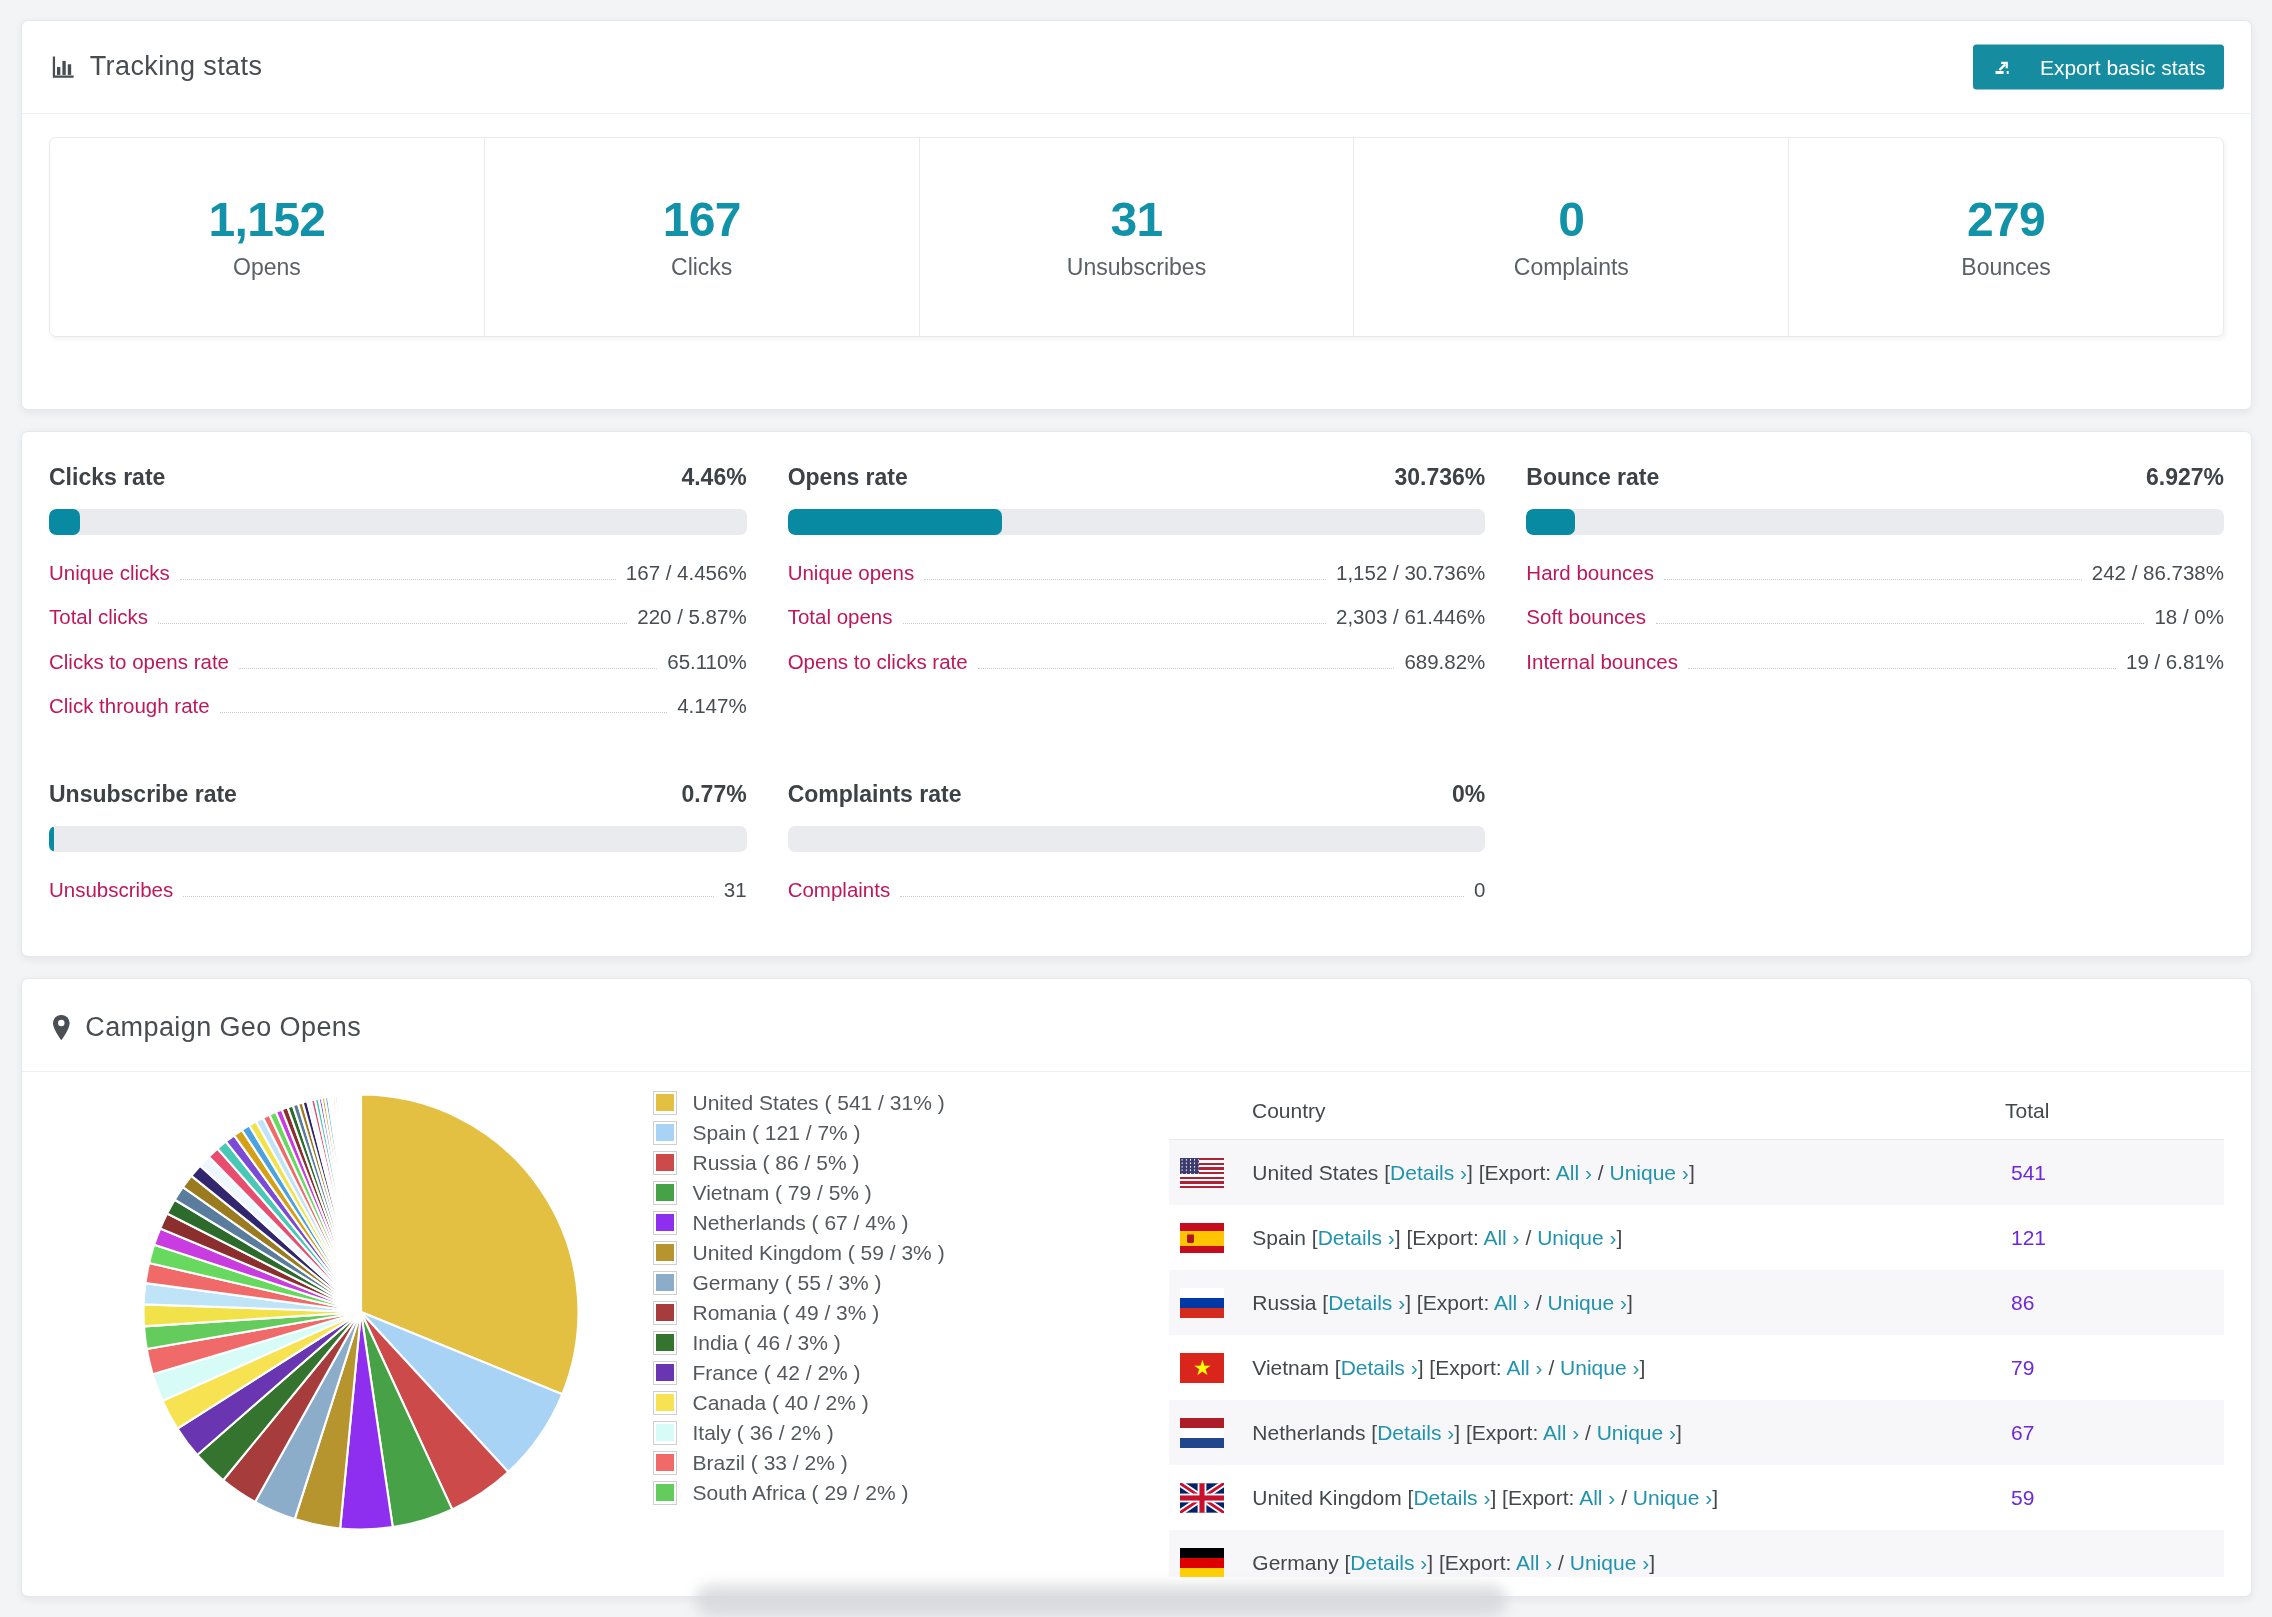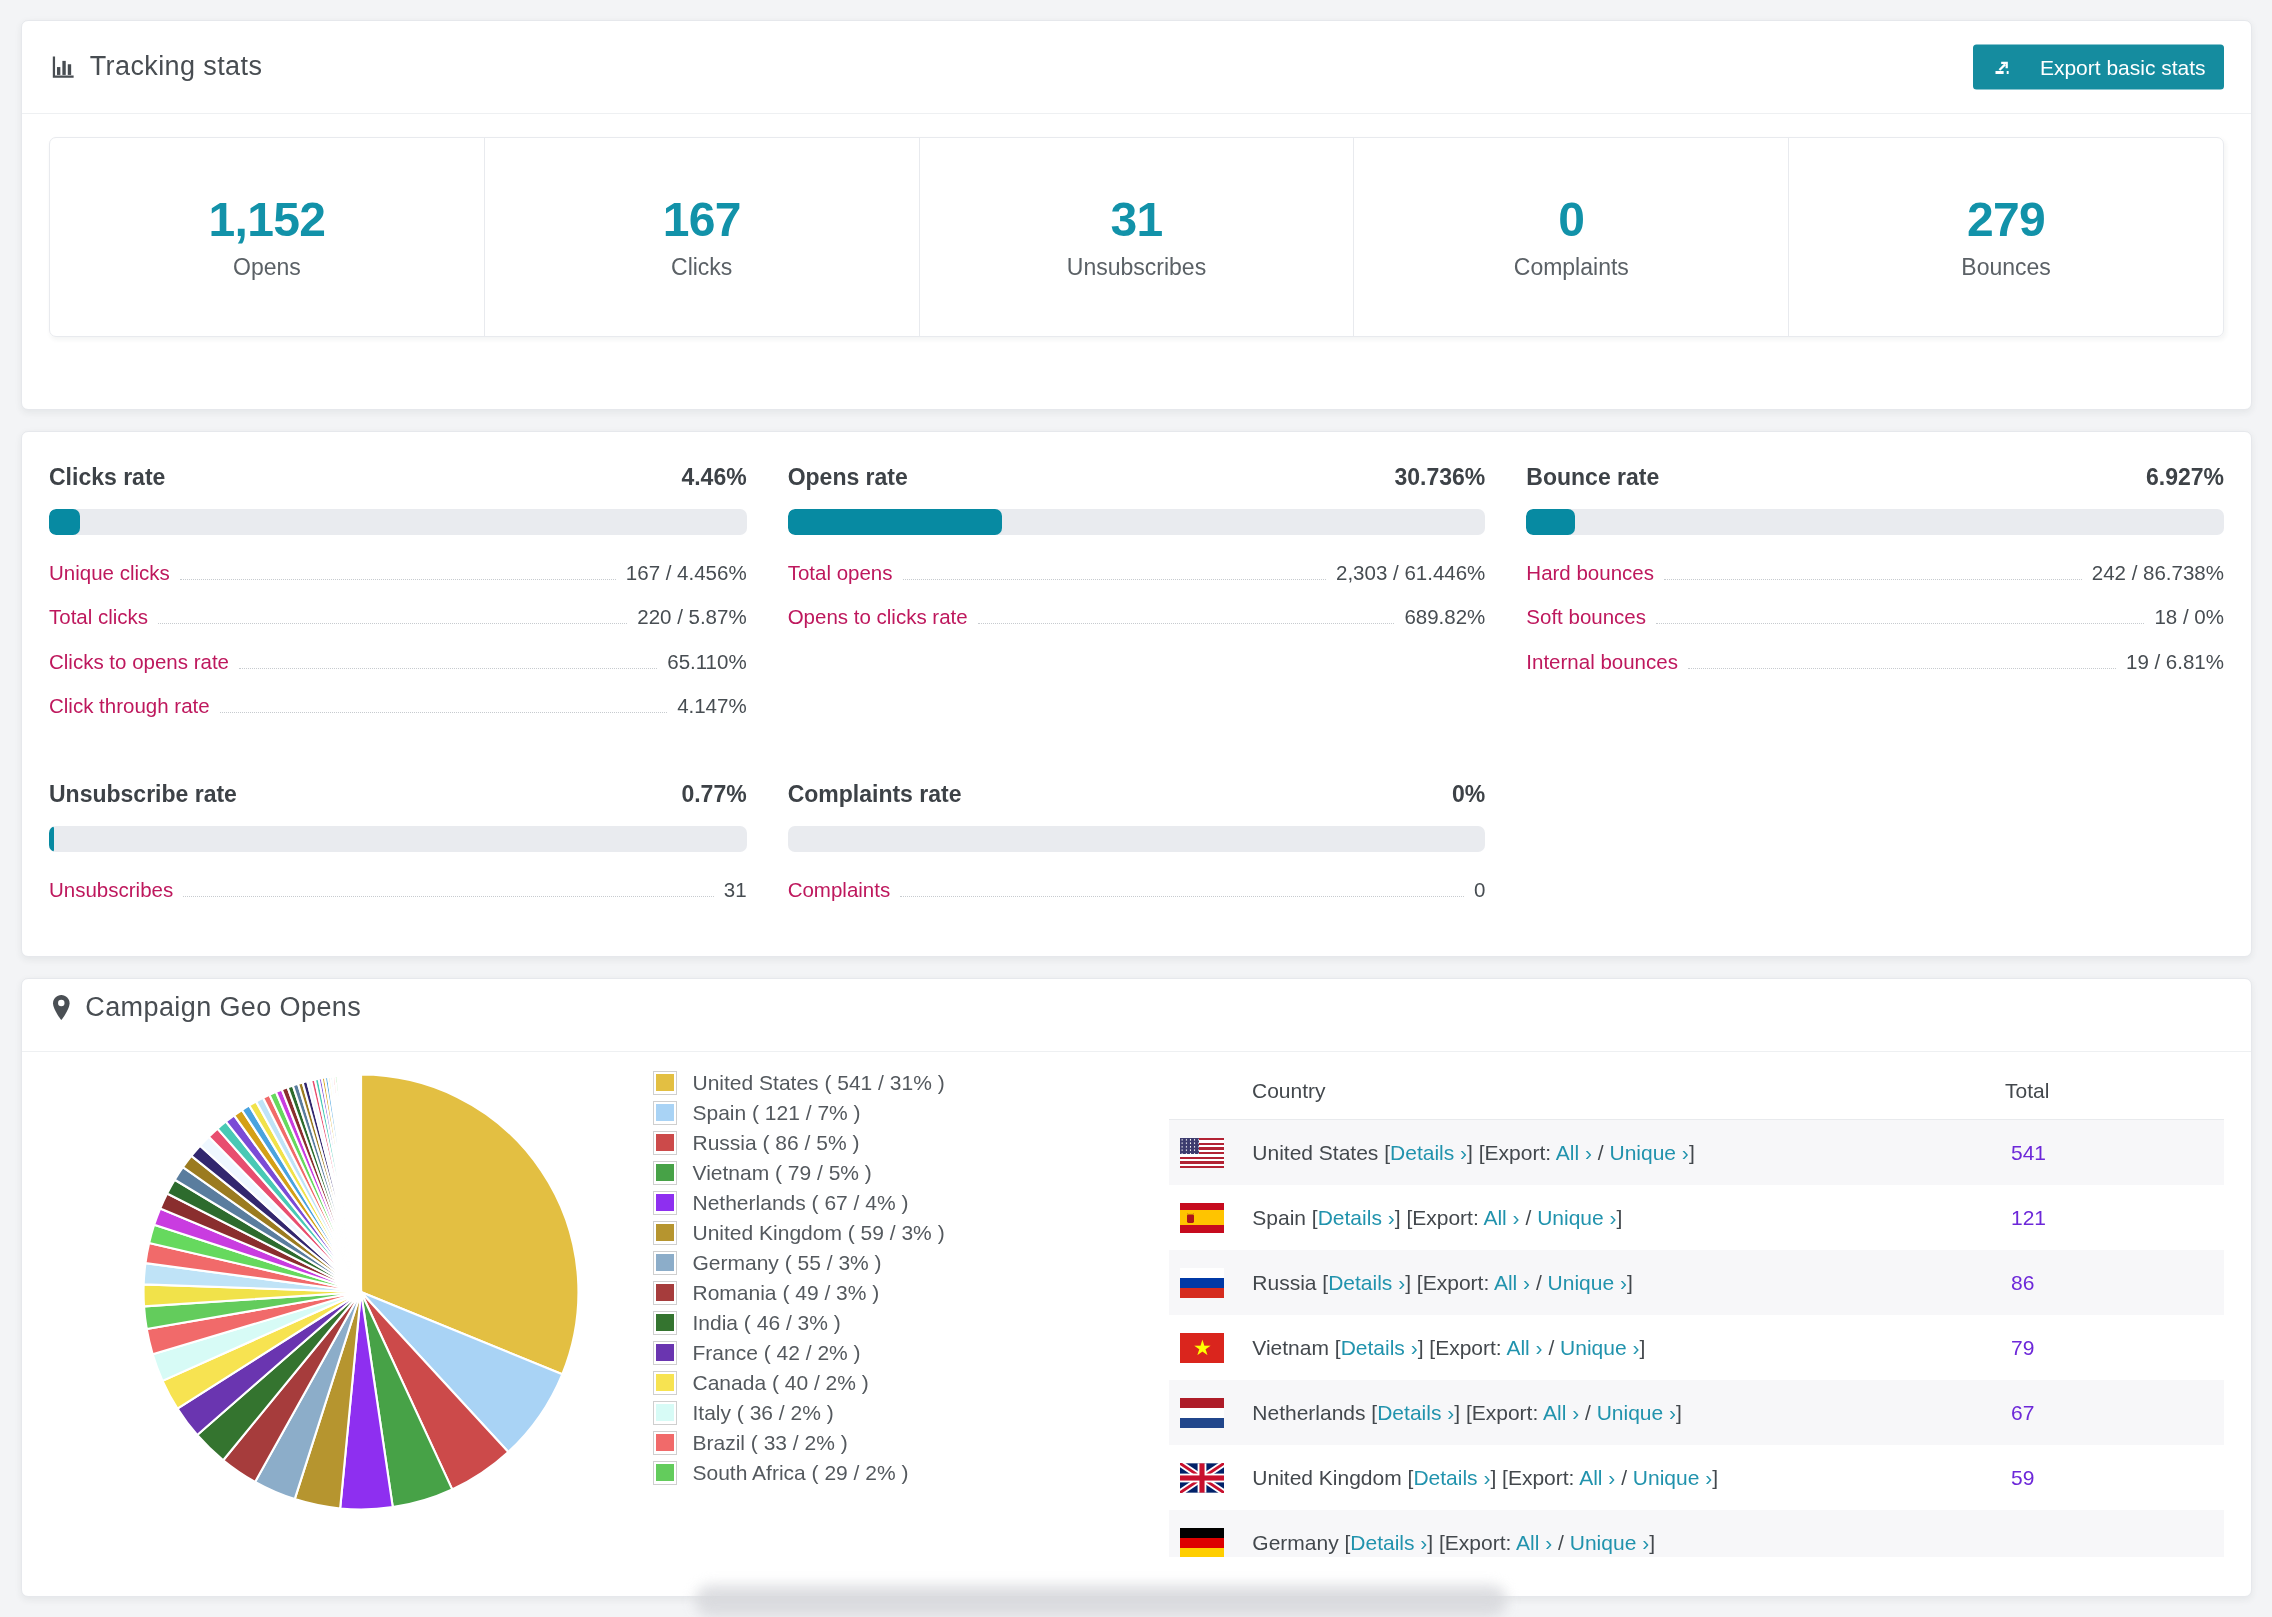--- a/index.html
+++ b/index.html
@@ -36,21 +36,21 @@
   .bar-track { height:26px; background:#e9ebef; border-radius:7px; overflow:hidden; }
   .bar-fill { height:100%; background:#078aa2; border-radius:7px; min-width:0; }
   .detail-list { list-style:none; margin-top:25.4px; }
   .detail-row { display:flex; align-items:baseline; font-size:20.5px; margin-bottom:20.5px; }
   .detail-label { color:#be185d; white-space:nowrap; }
   .leader { flex:1; border-bottom:1.4px dotted #c7cbcf; margin:0 10px 5px; }
   .detail-value { color:#474d52; white-space:nowrap; }
 
   
   #card-geo { margin-top:21px; height:619px; overflow:hidden; }
-  #card-geo .card-head { padding:13px 28px 28px; }
+  #card-geo .card-head { padding:33px 28px 28px; }
   .geo-content { display:flex; padding:0 27px; height:505px; overflow:hidden; }
   .pie-wrap { margin:7px 0 0 79px; flex:none; }
   .legend { list-style:none; margin:15.5px 0 0 59px; width:469px; flex:none; }
   .legend li { display:flex; align-items:center; gap:15.5px; height:30px; }
   .swatch { width:24px; height:24px; border:1.4px solid #cfcfcf; padding:2.1px;
     background-clip:content-box !important; flex:none; }
   .legend-text { font-size:21px; color:#54595e; white-space:nowrap; }
 
   .geo-table { flex:1; margin-left:47px; font-size:21px; }
   .geo-thead { display:flex; height:68px; align-items:center; padding-top:10px;
@@ -165,20 +165,25 @@
      </div>
       <div class="rate-section">
        <div class="rate-head">
          <span class="rate-title">Opens rate</span>
          <span class="rate-value">30.736%</span>
        </div>
        <div class="bar-track">
          <div class="bar-fill" style="width:30.736%"></div>
        </div>
        <ul class="detail-list">
+          <li class="detail-row">
+       <span class="detail-label">Unique opens</span>
+       <span class="leader"></span>
+       <span class="detail-value">1,152 / 30.736%</span>
+     </li>
           <li class="detail-row">
        <span class="detail-label">Total opens</span>
        <span class="leader"></span>
        <span class="detail-value">2,303 / 61.446%</span>
      </li>
           <li class="detail-row">
        <span class="detail-label">Opens to clicks rate</span>
        <span class="leader"></span>
        <span class="detail-value">689.82%</span>
      </li>

